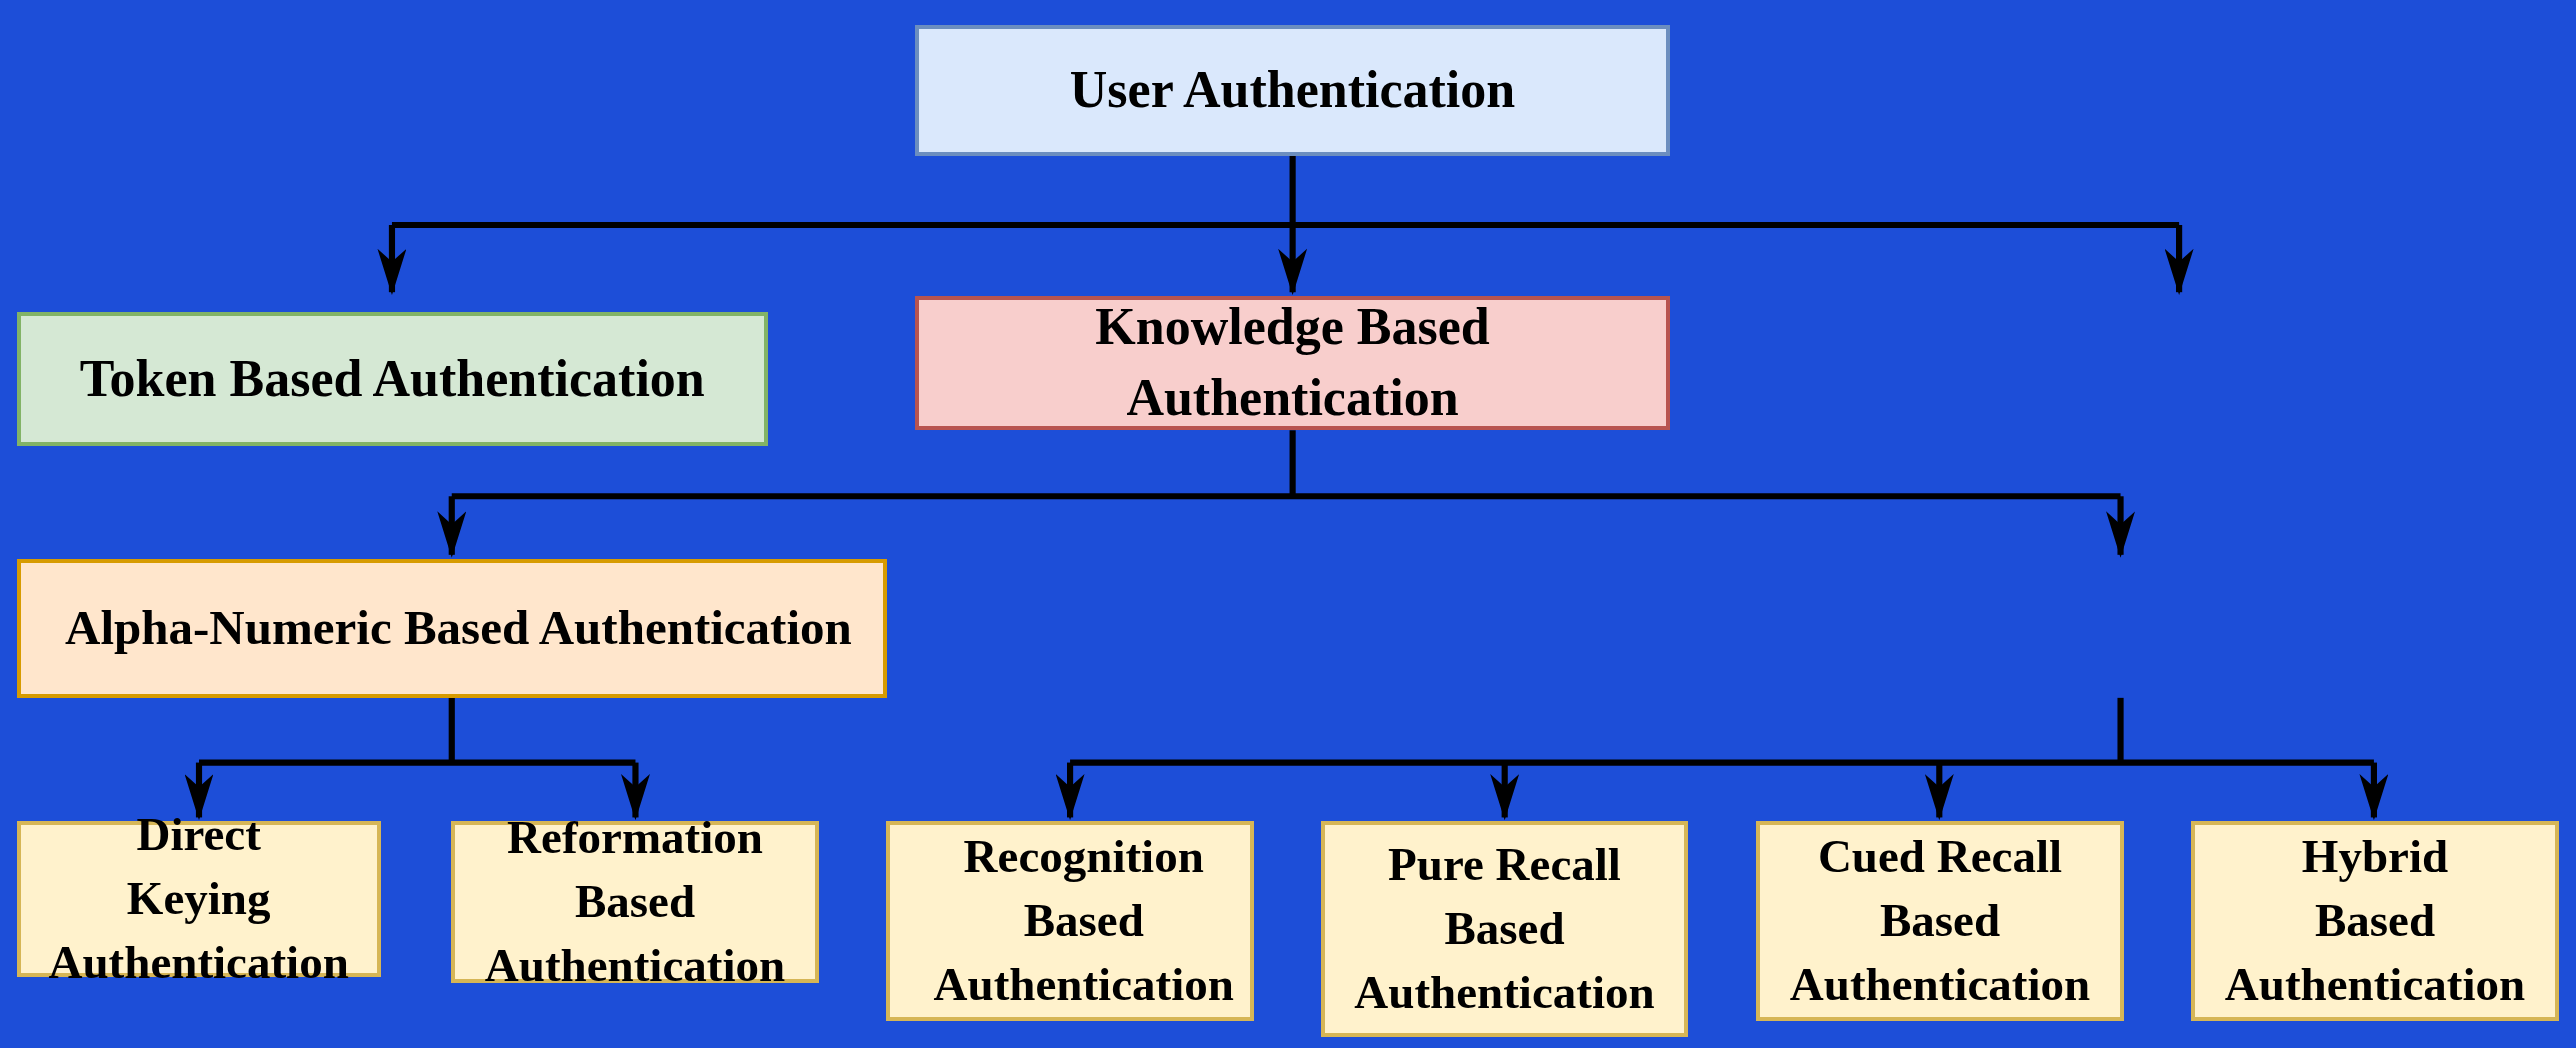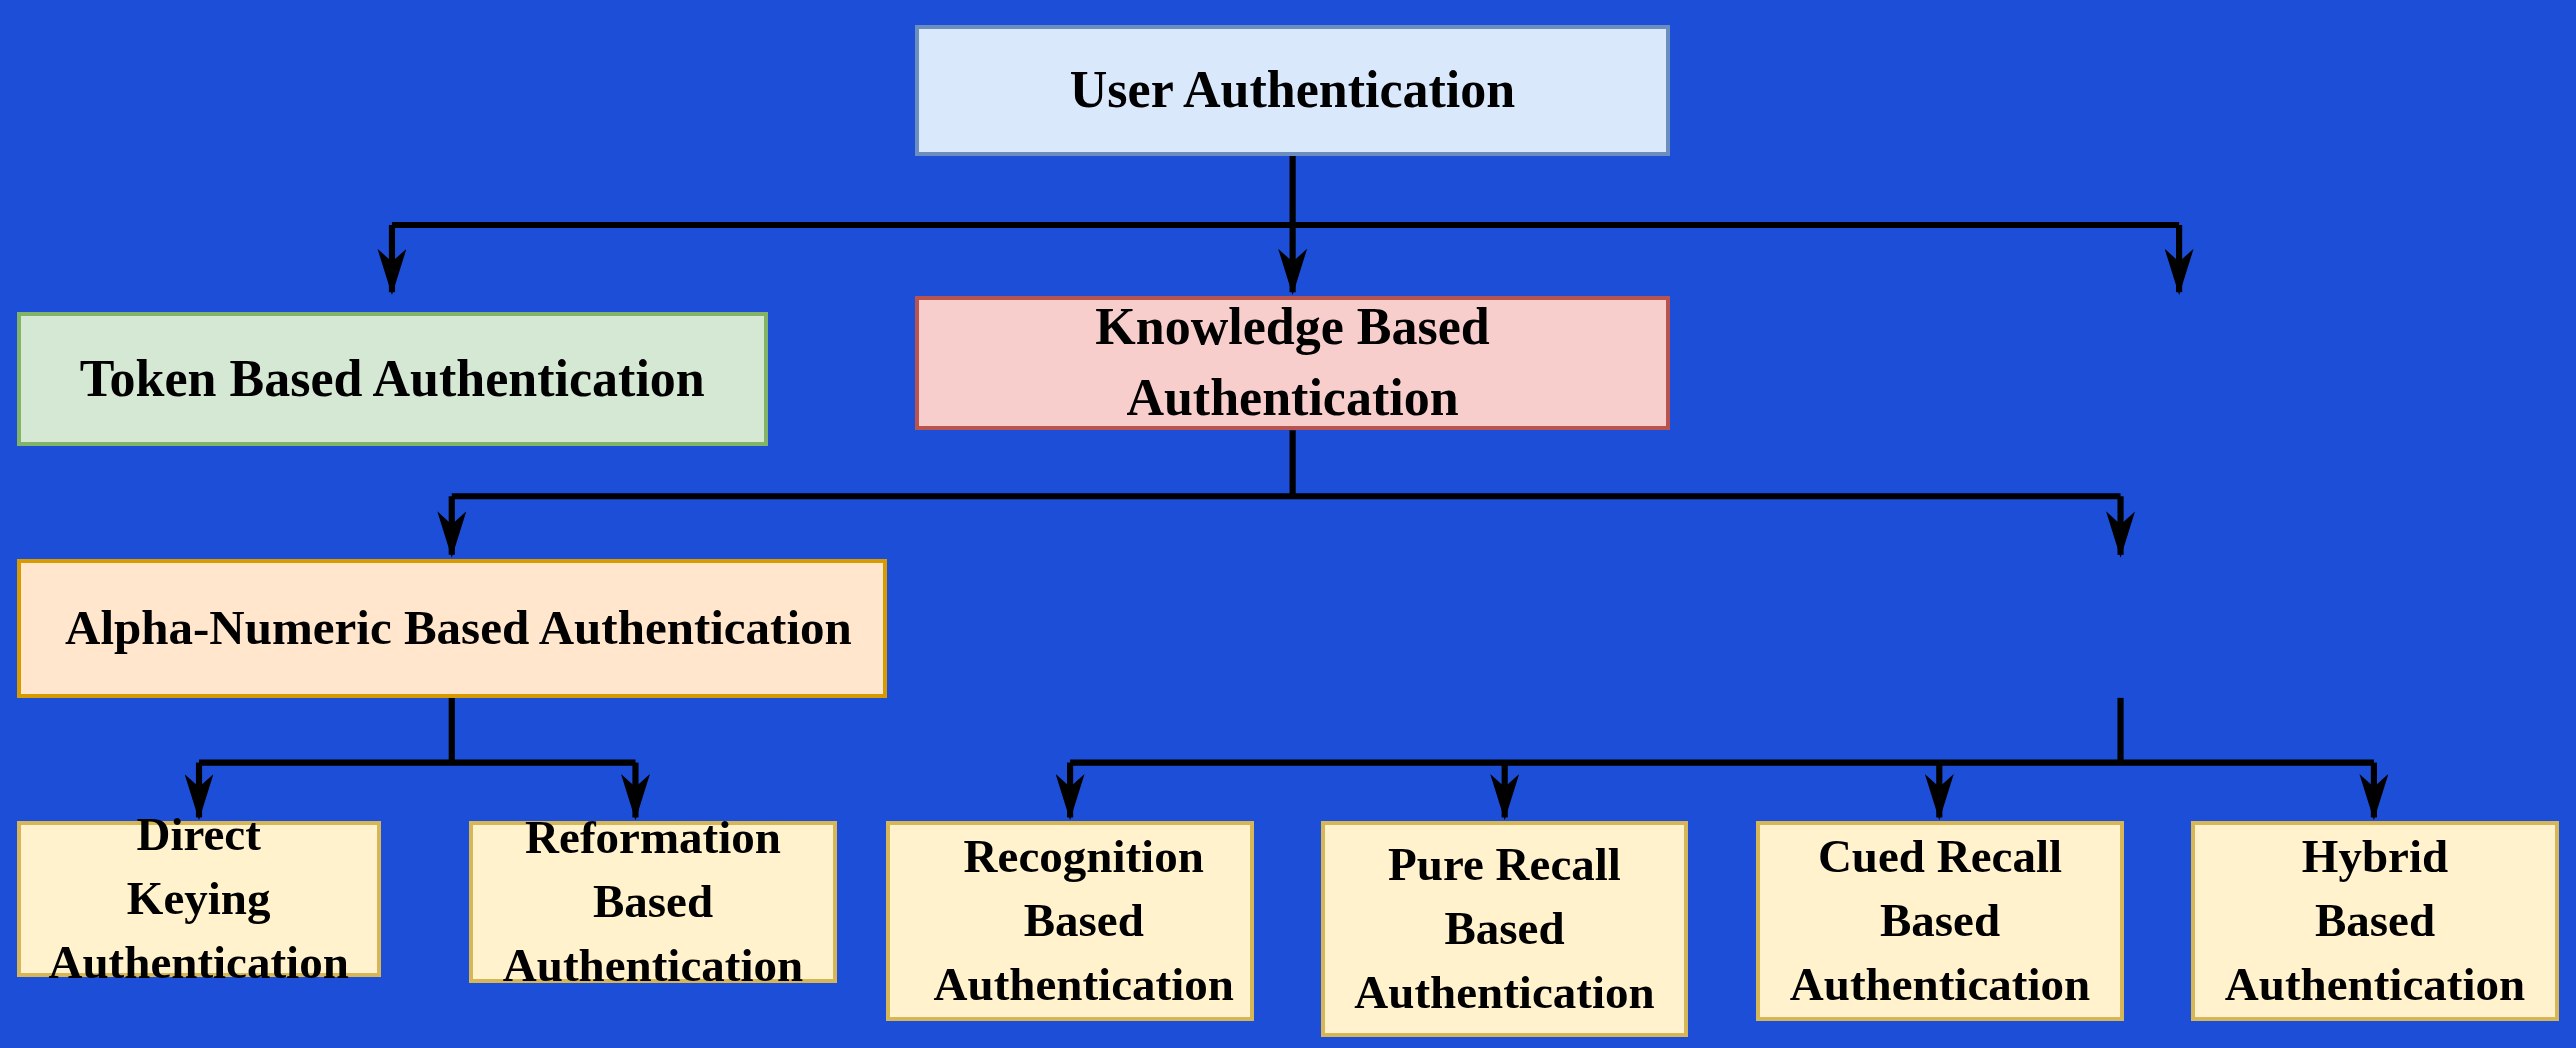--- a/index.html
+++ b/index.html
@@ -86,21 +86,21 @@
 
   <div class="node fs-lg" style="left: 16.7px; top: 559px; width: 870px; height: 139px; background: rgb(255, 230, 204); border-color: rgb(215, 155, 0);">
     <span class="lbl">Alpha-Numeric Based Authentication</span>
   </div>
 
   <div class="node fs-md" style="left: 16.7px; top: 821px; width: 364px; height: 156px; background: rgb(255, 242, 204); border-color: rgb(214, 182, 86);">
     <span class="lbl">Direct
 Keying
 Authentication</span>
   </div>
-  <div class="node fs-md" style="left: 451px; top: 821px; width: 368px; height: 162px; background: rgb(255, 242, 204); border-color: rgb(214, 182, 86); margin-left: 18px;">
+  <div class="node fs-md" style="left: 451px; top: 821px; width: 368px; height: 162px; background: rgb(255, 242, 204); border-color: rgb(214, 182, 86);">
     <span class="lbl">Reformation
 Based
 Authentication</span>
   </div>
   <div class="node fs-md" style="left: 886px; top: 821px; width: 368px; height: 200px; background: rgb(255, 242, 204); border-color: rgb(214, 182, 86); padding-left: 36px;">
     <span class="lbl">Recognition
 Based
 Authentication</span>
   </div>
   <div class="node fs-md" style="left: 1321px; top: 821px; width: 367px; height: 216px; background: rgb(255, 242, 204); border-color: rgb(214, 182, 86);">

